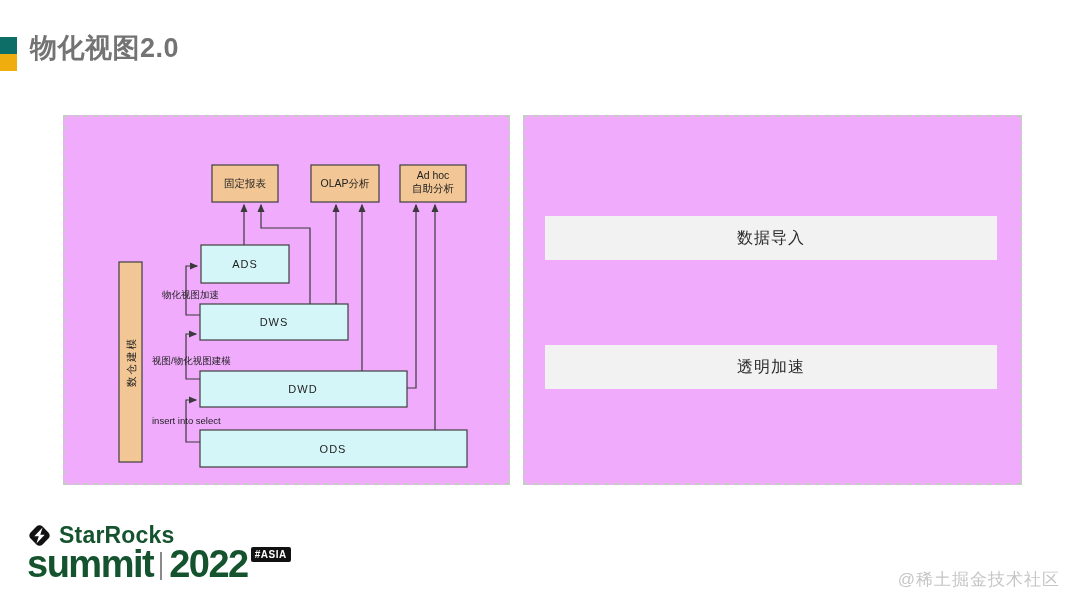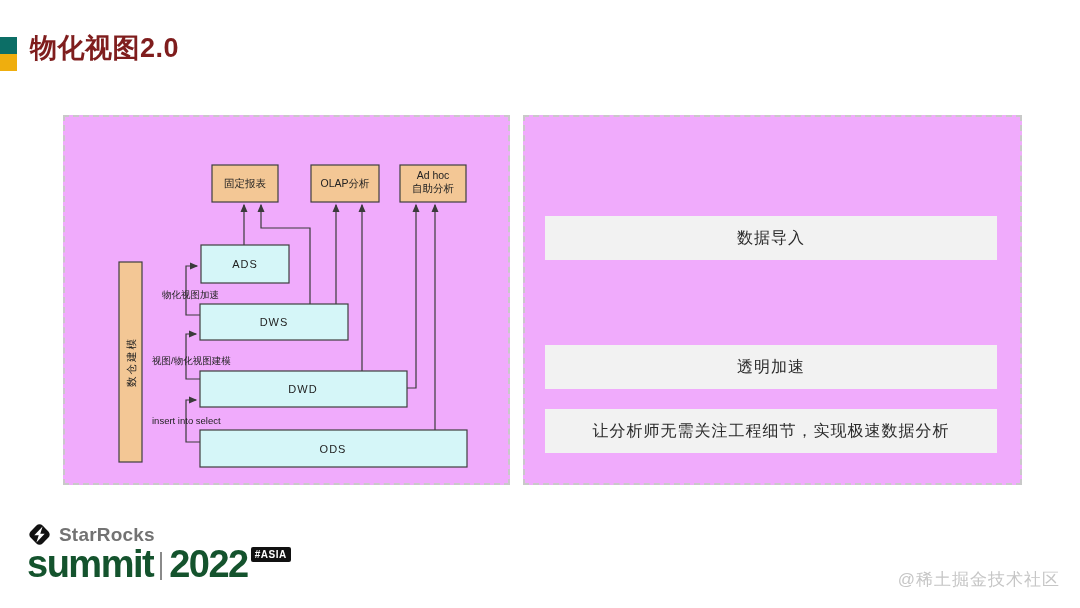--- a/index.html
+++ b/index.html
@@ -7,21 +7,21 @@
     width:1080px;height:608px;position:relative;background:#ffffff;
     font-family:"Liberation Sans","DejaVu Sans",sans-serif;overflow:hidden;
   }
   
   .title-bullet{position:absolute;left:0;top:37px;width:17px;}
   .title-bullet .half{width:17px;height:17px;}
   .half.teal{background:#0c6e66;}
   .half.gold{background:#efae0e;}
   .page-title{
     position:absolute;left:30px;top:30px;font-size:27px;font-weight:bold;
-    color:#7f1d1d;letter-spacing:.5px;
+    color:#737373;letter-spacing:.5px;
   }
   
   .panel{position:absolute;border:2px dashed #c9c9c9;background:#f0abfc;box-sizing:border-box;}
   .panel.left{left:63px;top:115px;width:447px;height:370px;}
   .panel.right{left:523px;top:115px;width:499px;height:370px;}
   
   svg text{font-family:"Liberation Sans","DejaVu Sans",sans-serif;fill:#222;}
   .box-label{font-size:10.5px;}
   .layer-label{font-size:11px;letter-spacing:1px;}
   .edge-label{font-size:9.5px;}
@@ -33,21 +33,21 @@
     justify-content:center;letter-spacing:1px;
   }
   .vision-item{
     position:absolute;left:20px;width:452px;height:44px;background:#f2f2f2;
     color:#2b2b2b;font-size:16px;display:flex;align-items:center;justify-content:center;
     letter-spacing:1px;
   }
   .vi-0{top:99px;} .vi-1{top:163px;} .vi-2{top:228px;} .vi-3{top:292px;}
   
   .brand-row{position:absolute;left:27px;top:522px;display:flex;align-items:center;gap:7px;}
-  .brand-name{font-size:19px;font-weight:600;color:#737373;letter-spacing:.2px;}
+  .brand-name{font-size:23px;font-weight:600;color:#14532d;letter-spacing:.2px;}
   .summit-row{position:absolute;left:27px;top:544px;display:flex;align-items:flex-start;}
   .summit-word,.summit-year{
     font-size:38px;font-weight:800;color:#14532d;letter-spacing:-1.5px;line-height:1.1;text-align:center;
   }
   .summit-divider{width:2px;height:28px;background:#8a8a8a;margin:8px 7px 0 7px;}
   .asia-tag{
     background:#111;color:#fff;font-size:10px;font-weight:bold;padding:2px 4px;
     margin-left:3px;margin-top:3px;border-radius:2px;letter-spacing:.5px;
   }
   
@@ -113,21 +113,20 @@
 
     <text class="edge-label" x="97" y="181">物化视图加速</text>
     <text class="edge-label" x="87" y="247">视图/物化视图建模</text>
     <text class="edge-label" x="87" y="307">insert into select</text>
   </svg>
 </div>
 
 <div class="panel right">
   <div class="vision-item vi-0">数据导入</div>
   <div class="vision-item vi-2">透明加速</div>
-  <div class="vision-item vi-3">让分析师无需关注工程细节，实现极速数据分析</div>
 </div>
 
 <div class="brand-row">
   <svg width="25" height="25" viewBox="0 0 26 26">
     <rect x="4.2" y="4.2" width="17.6" height="17.6" rx="4.5" fill="#111" transform="rotate(45 13 13)"></rect>
     <polygon points="16.2,4.8 7.6,13.8 12.2,13.8 9.8,21.2 18.4,12.2 13.8,12.2" fill="#ffffff"></polygon>
   </svg>
   <span class="brand-name">StarRocks</span>
 </div>
 <div class="summit-row">

